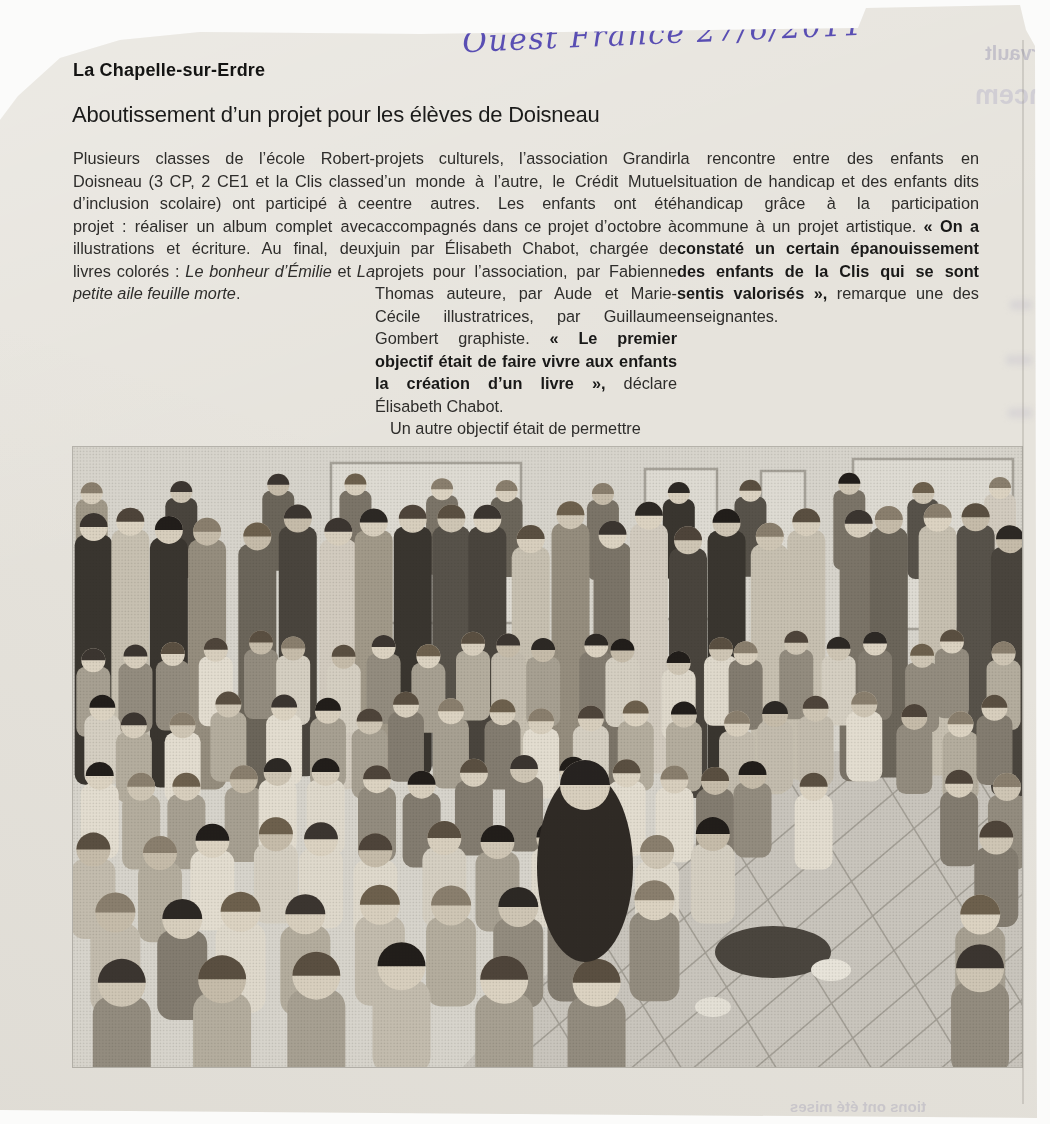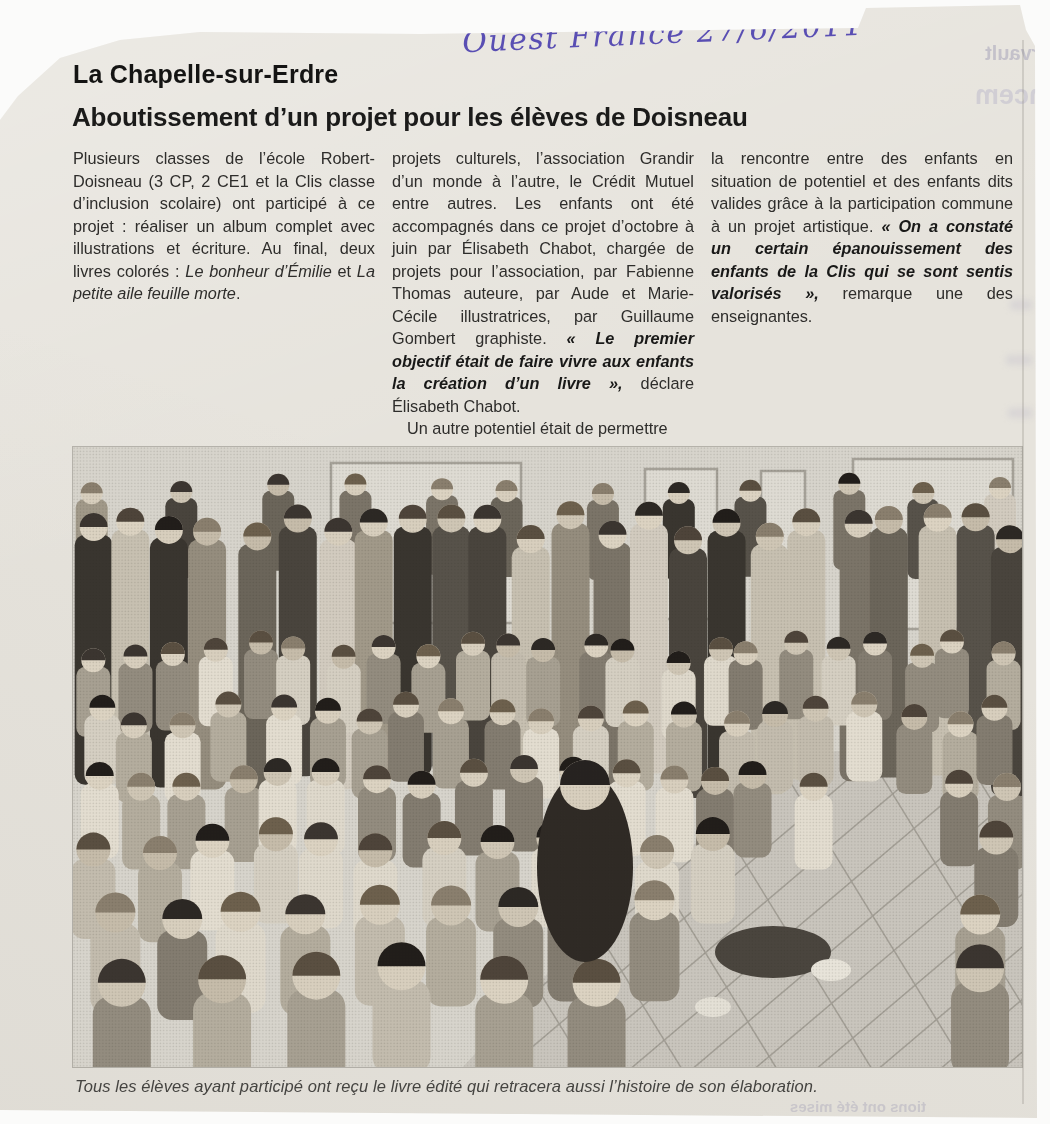--- a/index.html
+++ b/index.html
@@ -19,35 +19,35 @@
   .crease{position:absolute;left:1022px;top:40px;width:2px;height:1064px;
     background:rgba(140,136,128,.28);}
   .handwriting{
     position:absolute;left:462px;top:14px;width:470px;
     font-family:"DejaVu Serif", serif;font-style:italic;
     font-size:30px;letter-spacing:1.5px;color:#4a3eae;
     transform:rotate(-2.5deg);white-space:nowrap;opacity:.9;
   }
   .section-title{
     position:absolute;left:73px;top:60px;
-    font-size:25px;font-weight:bold;color:#141413;letter-spacing:.2px;
+    font-size:18px;font-weight:bold;color:#141413;letter-spacing:.2px;
   }
   .headline{
     position:absolute;left:72px;top:102px;width:930px;
-    font-size:26px;font-weight:700;color:#1b1b1a;letter-spacing:-.2px;
+    font-size:22px;font-weight:400;color:#1b1b1a;letter-spacing:-.2px;
   }
   .columns{
     position:absolute;left:73px;top:147px;width:940px;height:297px;
-    display:flex;gap:17px;overflow:hidden;
+    display:flex;overflow:hidden;
   }
   .col{width:302px;flex:0 0 302px;font-size:16.3px;line-height:22.5px;
     color:#2e2d2b;text-align:justify;}
   .col p{margin:0;}
   .col p.ind{text-indent:15px;}
-  .col .b{font-weight:bold;color:#191918;font-style:italic;}
+  .col .b{font-weight:bold;color:#191918;}
   .col .i{font-style:italic;}
   .photo{
     position:absolute;left:73px;top:447px;width:949px;height:620px;
     background:#d7d4cc;outline:1px solid rgba(90,86,78,.35);
   }
   .photo svg{display:block;width:949px;height:620px;}
   .caption{
     position:absolute;left:75px;top:1077px;width:920px;
     font-size:16.5px;font-style:italic;color:#454441;letter-spacing:.1px;
   }
@@ -69,24 +69,24 @@
   <div class="section-title">La Chapelle-sur-Erdre</div>
 
   <div class="headline">Aboutissement d’un projet pour les élèves de Doisneau</div>
 
   <div class="columns">
     <div class="col">
         <p><span>Plusieurs classes de l’école Robert-Doisneau (3 CP, 2 CE1 et la Clis classe d’inclusion scolaire) ont participé à ce projet : réaliser un album complet avec illustrations et écriture. Au final, deux livres colorés : </span><span class="i">Le bonheur d’Émilie</span><span> et </span><span class="i">La petite aile feuille morte</span><span>.</span></p>
       </div>
     <div class="col">
         <p><span>projets culturels, l’association Grandir d’un monde à l’autre, le Crédit Mutuel entre autres. Les enfants ont été accompagnés dans ce projet d’octobre à juin par Élisabeth Chabot, chargée de projets pour l’association, par Fabienne Thomas auteure, par Aude et Marie-Cécile illustratrices, par Guillaume Gombert graphiste. </span><span class="b">« Le premier objectif était de faire vivre aux enfants la création d’un livre »,</span><span> déclare Élisabeth Chabot.</span></p>
-        <p class="ind"><span>Un autre potentiel était de permettre</span></p>
+        <p class="ind"><span>Un autre objectif était de permettre</span></p>
       </div>
     <div class="col">
-        <p><span>la rencontre entre des enfants en situation de potentiel et des enfants dits valides grâce à la participation commune à un projet artistique. </span><span class="b">« On a constaté un certain épanouissement des enfants de la Clis qui se sont sentis valorisés »,</span><span> remarque une des enseignantes.</span></p>
+        <p><span>la rencontre entre des enfants en situation de handicap et des enfants dits handicap grâce à la participation commune à un projet artistique. </span><span class="b">« On a constaté un certain épanouissement des enfants de la Clis qui se sont sentis valorisés »,</span><span> remarque une des enseignantes.</span></p>
       </div>
   </div>
 
   <div class="photo">
     <svg id="crowd" viewBox="0 0 949 620">
         <defs>
           <pattern id="ht" width="3.2" height="3.2" patternUnits="userSpaceOnUse">
             <circle cx="1.1" cy="1.1" r="0.75" fill="rgba(35,32,28,0.15)"></circle>
           </pattern>
           <clipPath id="flc">
@@ -513,21 +513,20 @@
         <ellipse cx="512" cy="420" rx="48" ry="95" fill="#2f2a25"></ellipse>
         <circle cx="512" cy="338" r="25" fill="#d8cfbe"></circle>
         <path d="M 487 338 A 25 25 0 0 1 537 338 Z" fill="#262220"></path>
         <ellipse cx="700" cy="505" rx="58" ry="26" fill="#4a453e"></ellipse>
         <ellipse cx="758" cy="523" rx="20" ry="11" fill="#e8e4da"></ellipse>
         <ellipse cx="640" cy="560" rx="18" ry="10" fill="#e4e0d6"></ellipse>
         <rect x="0" y="0" width="949" height="620" fill="url(#ht)"></rect>
       </svg>
   </div>
 
-  <div class="caption">Tous les élèves ayant participé ont reçu le livre édité qui retracera aussi l’histoire de son élaboration.</div>
 
   <div class="ghost ghost-orvault">Orvault</div>
   <div class="ghost ghost-lancem">Lancem</div>
   <div class="ghost ghost-bottom">tions ont été mises</div>
 
   <div class="smudge s1"></div>
   <div class="smudge s2"></div>
   <div class="smudge s3"></div>
 
   <div class="crease"></div>

